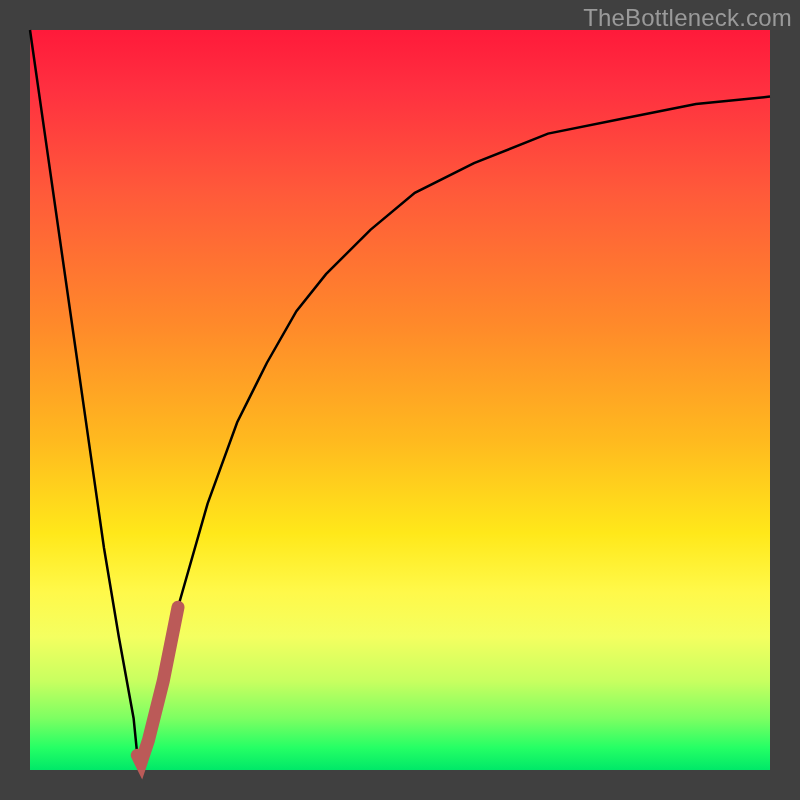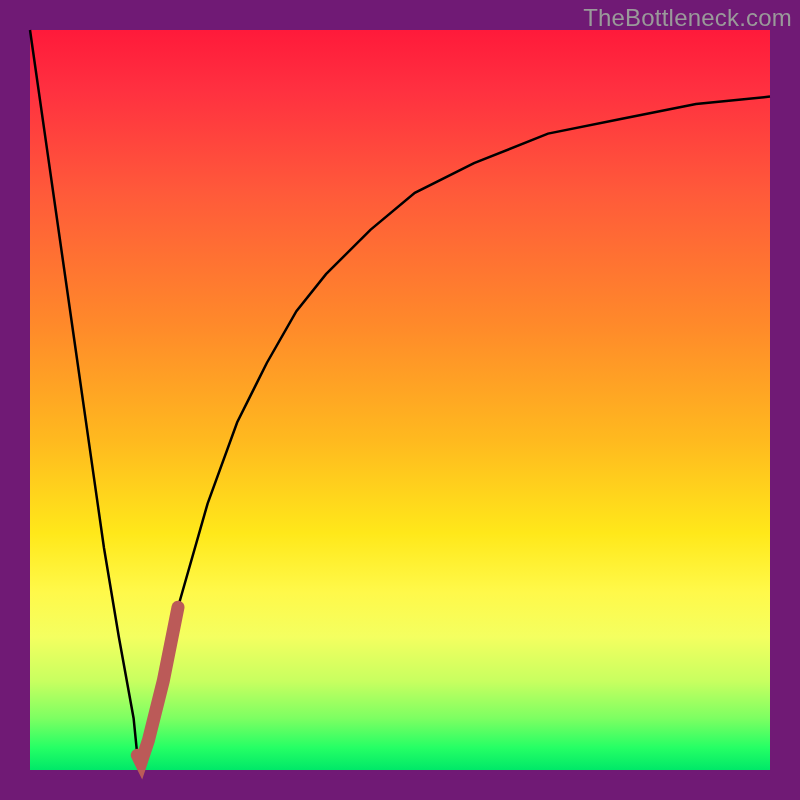--- a/index.html
+++ b/index.html
@@ -8,21 +8,21 @@
     width: 800px;
     height: 800px;
     background: #000;
     overflow: hidden;
     font-family: Arial, Helvetica, sans-serif;
   }
   .frame {
     position: relative;
     width: 800px;
     height: 800px;
-    background: #701a75;
+    background: #404040;
   }
   .plot-area {
     position: absolute;
     left: 30px;
     top: 30px;
     width: 740px;
     height: 740px;
     
     background: linear-gradient(
       to bottom,

